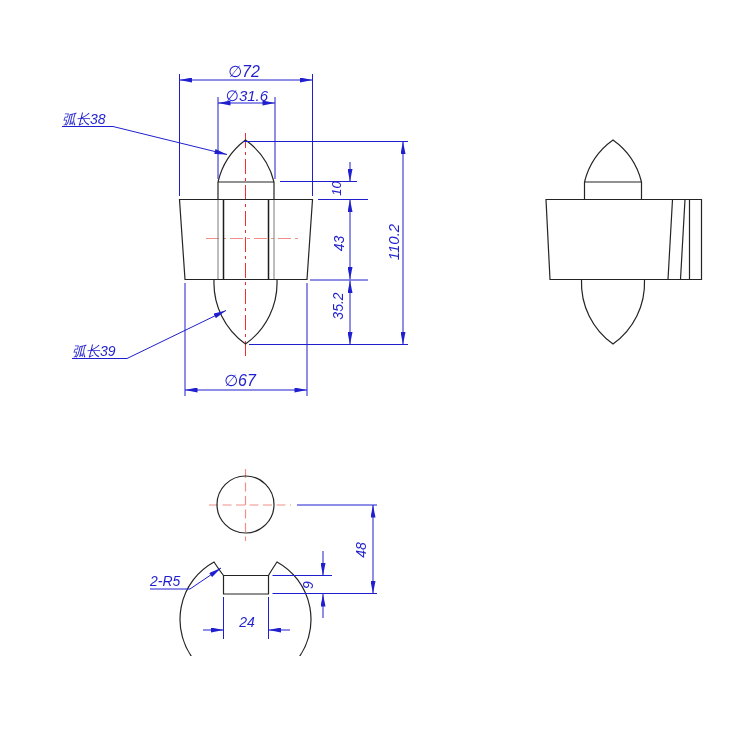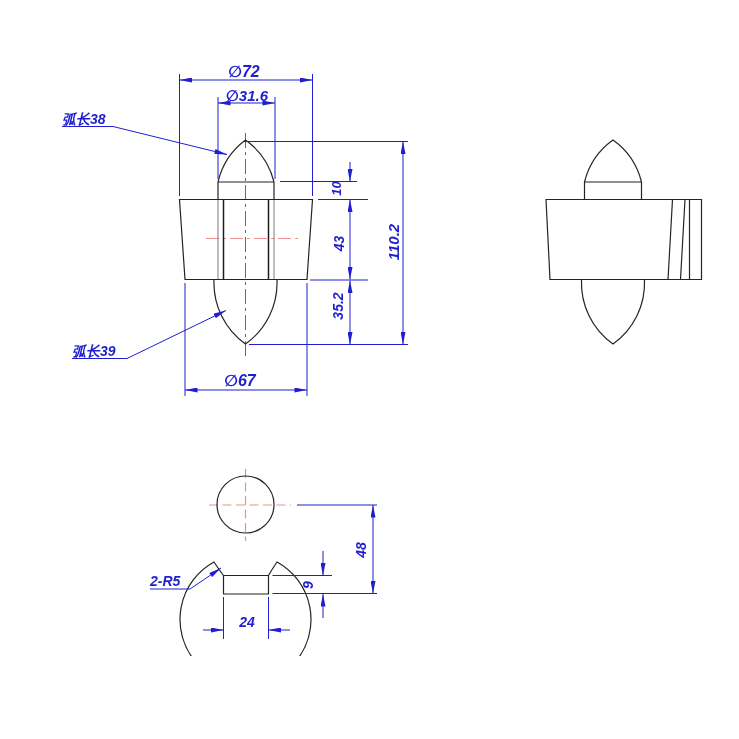--- a/index.html
+++ b/index.html
@@ -1,17 +1,17 @@
 <!DOCTYPE html>
 <html><head>
 <meta charset="utf-8">
 <style>
   html,body{margin:0;padding:0;background:#ffffff;}
   .canvas{position:relative;width:739px;height:656px;background:#ffffff;overflow:hidden;
-          font-family:"Liberation Sans", sans-serif;font-weight:bold;}
+          font-family:"Liberation Sans", sans-serif;}
   svg text{font-family:"Liberation Sans","DejaVu Sans",sans-serif;font-style:italic;}
   .dim-text{fill:#1f1fcf;}
   .geo{stroke:#242424;stroke-width:1.2;fill:none;}
   .geo-thin{stroke:#7a7a7a;stroke-width:1;fill:none;}
   .geo-bold{stroke:#1c1c1c;stroke-width:1.5;fill:none;}
   .blue{stroke:#1f1fcf;stroke-width:1;fill:none;}
   .red-strong{stroke:#f03030;stroke-width:1;fill:none;}
   .red-soft{stroke:#ef8f88;stroke-width:1.2;fill:none;}
 </style>
 </head>

